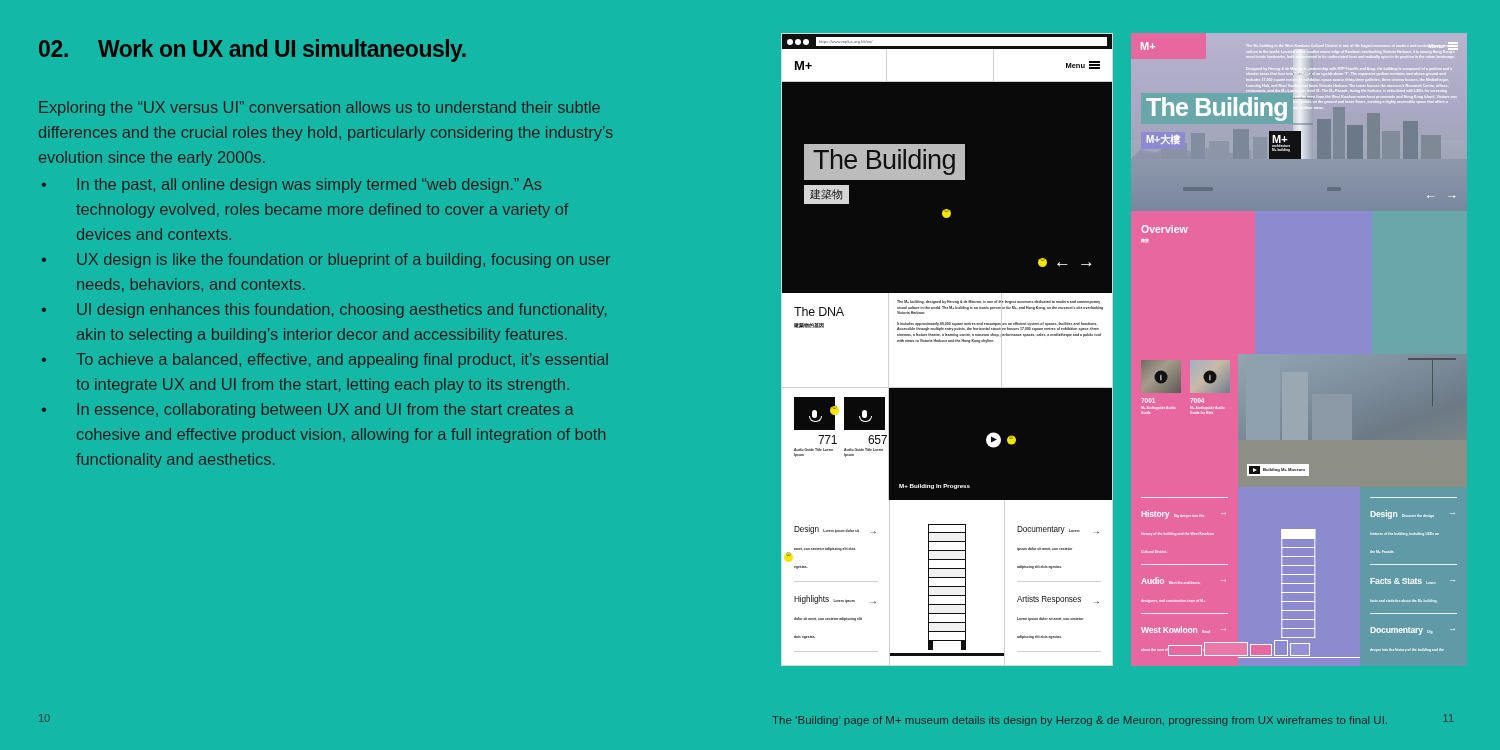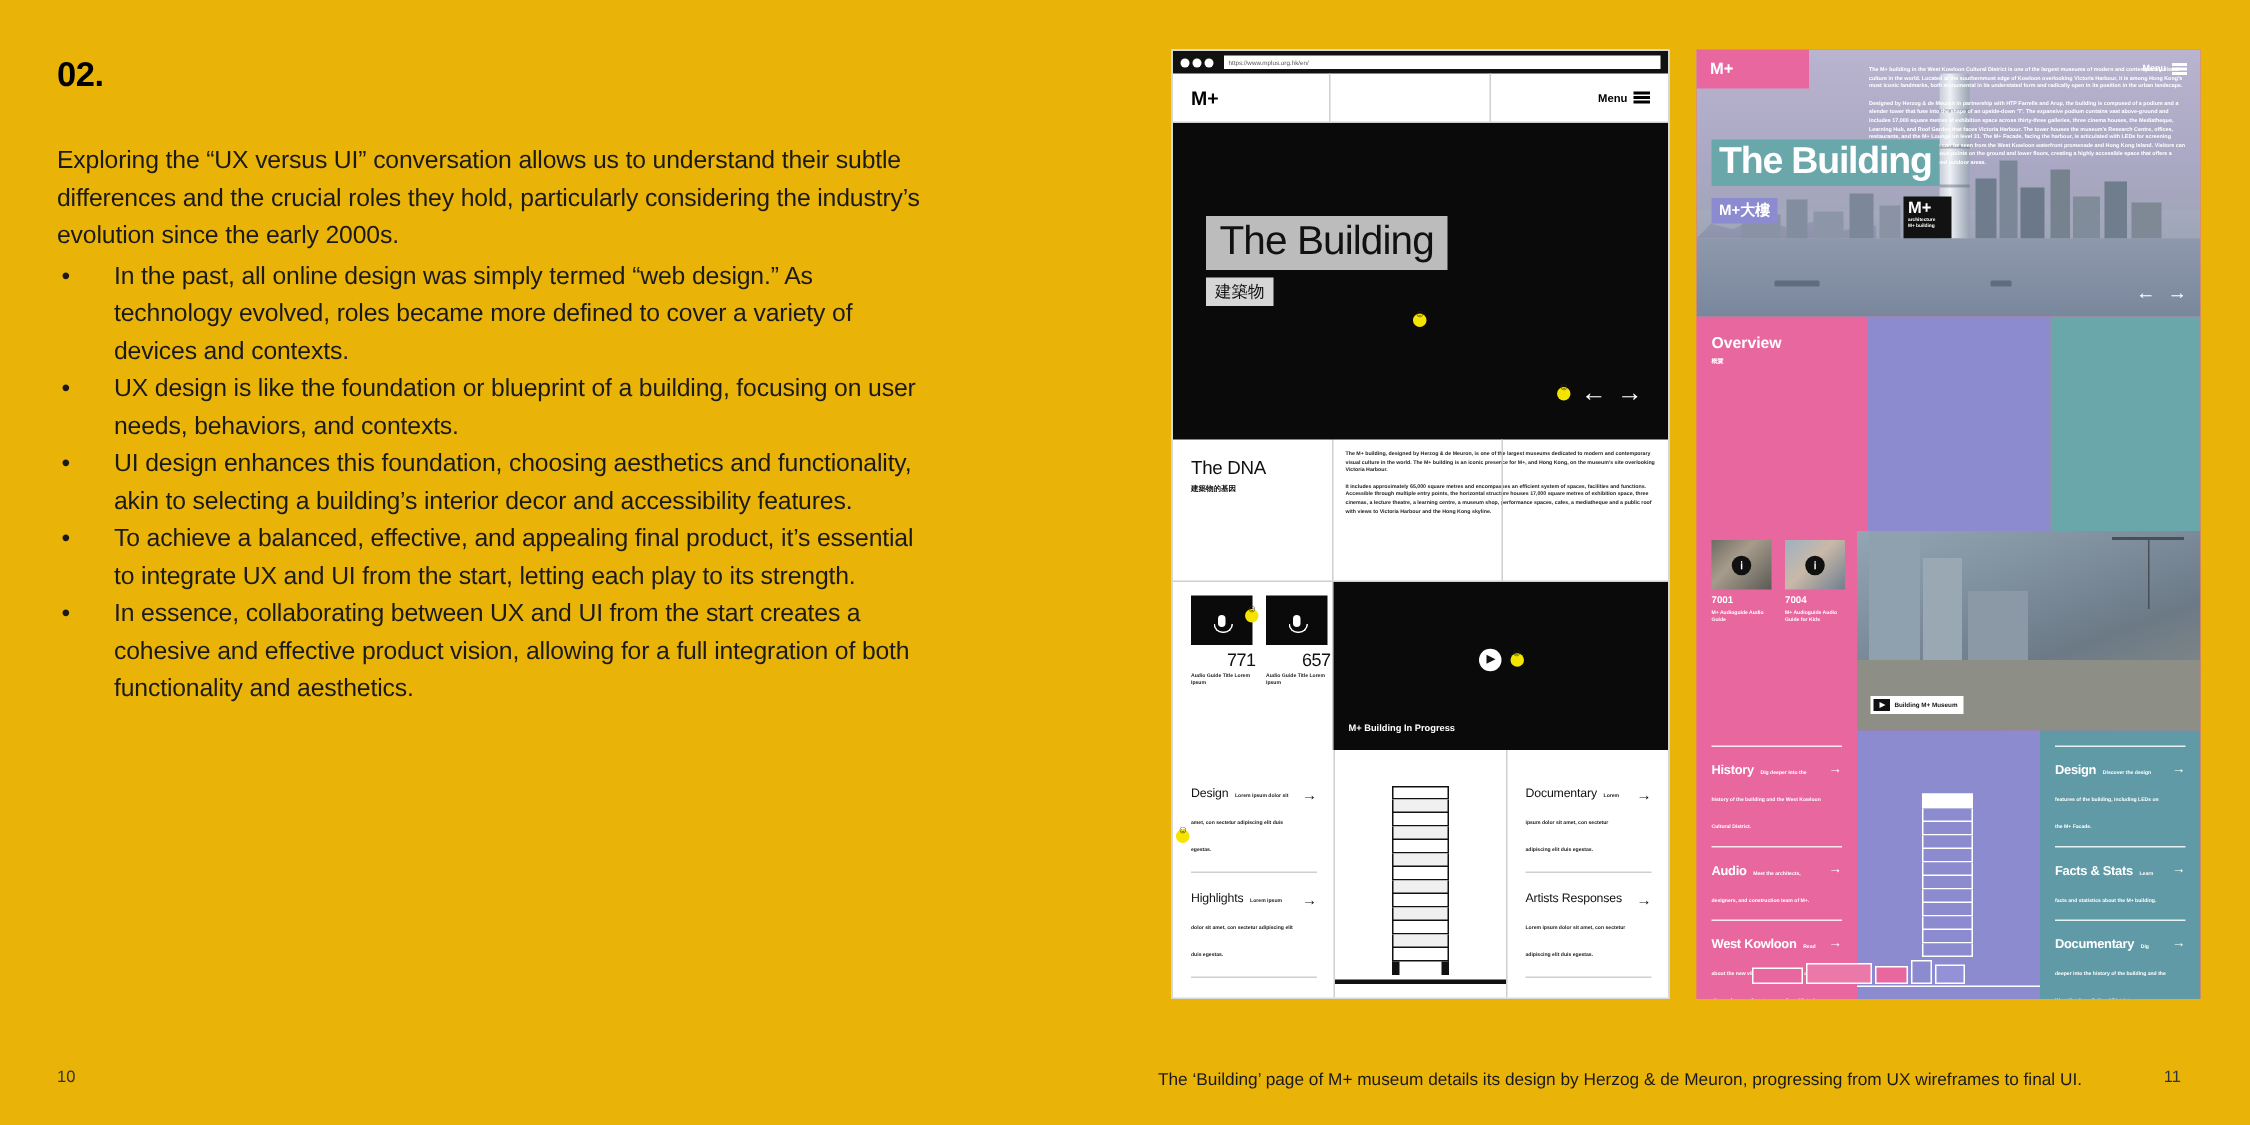--- a/index.html
+++ b/index.html
@@ -2,21 +2,21 @@
 <html><head>
 <meta charset="utf-8">
 <style>
   * { box-sizing: border-box; margin: 0; padding: 0; }
   html, body {
     width: 1500px; height: 750px;
     background: #ffffff;
     font-family: "Liberation Sans", sans-serif;
     overflow: hidden;
   }
-  .page { position: relative; width: 1500px; height: 750px; background: #eab308; }
+  .page { position: relative; width: 1500px; height: 750px; background: #14b8a6; }
 
   
   .left-col { position: absolute; left: 38px; top: 36px; width: 580px; }
   .heading-row { display: flex; align-items: baseline; gap: 0px; }
   .heading-num { font-size: 23px; font-weight: 700; color: #000; width: 60px; letter-spacing: -0.3px; }
   .heading-text { font-size: 23px; font-weight: 700; color: #000; letter-spacing: -0.5px; }
 
   .intro { margin-top: 32px; font-size: 16.5px; line-height: 25px; color: #1a1a1a; letter-spacing: -0.1px; }
 
   .bullets { margin-top: 2px; list-style: none; }
@@ -145,21 +145,21 @@
   .ham-w i { background: #fff; width: 10px; height: 1.6px; display: block; }
   .f-title { position: absolute; left: 10px; top: 60px; z-index: 5; }
   .f-title-main { display: inline-block; background: #6aa7ab; color: #fff; font-size: 25px; font-weight: 700;
                   letter-spacing: -0.8px; padding: 0 5px 2px 5px; }
   .f-title-sub { display: inline-block; background: #8d8bd0; color: #fff; font-size: 10px; font-weight: 700;
                  padding: 1px 5px 2px 5px; margin-top: 8px; }
   .f-arrows { position: absolute; right: 9px; bottom: 9px; z-index: 5; color: #fff; font-size: 13px;
               font-weight: 700; display: flex; gap: 8px; }
 
   .f-overview { height: 143px; display: flex; }
-  .ov-left { width: 114px; background: #e8679f; padding: 12px 0 0 10px; }
+  .ov-left { width: 124px; background: #e8679f; padding: 12px 0 0 10px; }
   .ov-title { color: #fff; font-size: 10.5px; font-weight: 700; }
   .ov-titlezh { color: #fff; font-size: 4px; font-weight: 700; margin-top: 3px; }
   .ov-right { flex: 1; display: flex; }
   .ov-band-a { width: 55%; background: #8d8bd0; }
   .ov-band-b { width: 45%; background: #6aa7ab; }
   .ov-textwrap { position: relative; flex: 1; }
   .ov-copy { position: absolute; left: 8px; right: 8px; top: 11px; color: #fff;
              font-size: 3.6px; line-height: 5.6px; font-weight: 700; }
   .ov-copy p + p { margin-top: 6px; }
 
@@ -206,20 +206,21 @@
   .f-baseline { position: absolute; left: 0; right: 0; bottom: 8px; height: 1.4px; background: #fff; }
 </style>
 </head>
 <body>
 
 <div class="page">
 
   <div class="left-col">
     <div class="heading-row">
       <span class="heading-num">02.</span>
+      <span class="heading-text">Work on UX and UI simultaneously.</span>
     </div>
     <p class="intro">Exploring the “UX versus UI” conversation allows us to understand their subtle differences and the crucial roles they hold, particularly considering the industry’s evolution since the early 2000s.</p>
     <ul class="bullets">
       <li class="bullet">
         <span class="bullet-dot">•</span>
         <span class="bullet-body">In the past, all online design was simply termed “web design.” As technology evolved, roles became more defined to cover a variety of devices and contexts.</span>
       </li>
       <li class="bullet">
         <span class="bullet-dot">•</span>
         <span class="bullet-body">UX design is like the foundation or blueprint of a building, focusing on user needs, behaviors, and contexts.</span>

